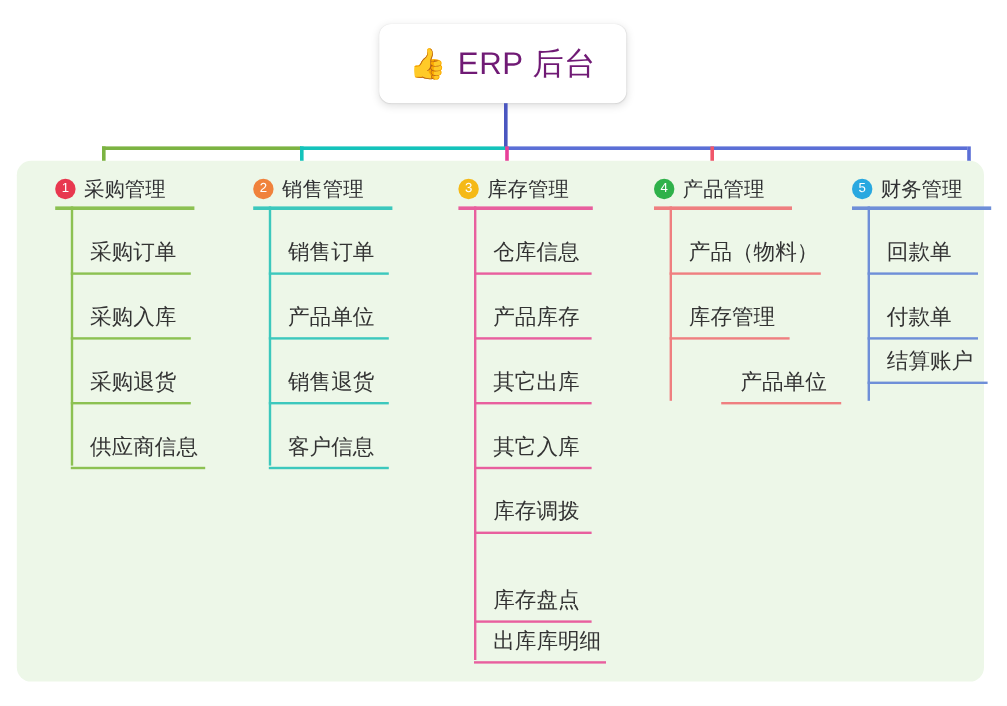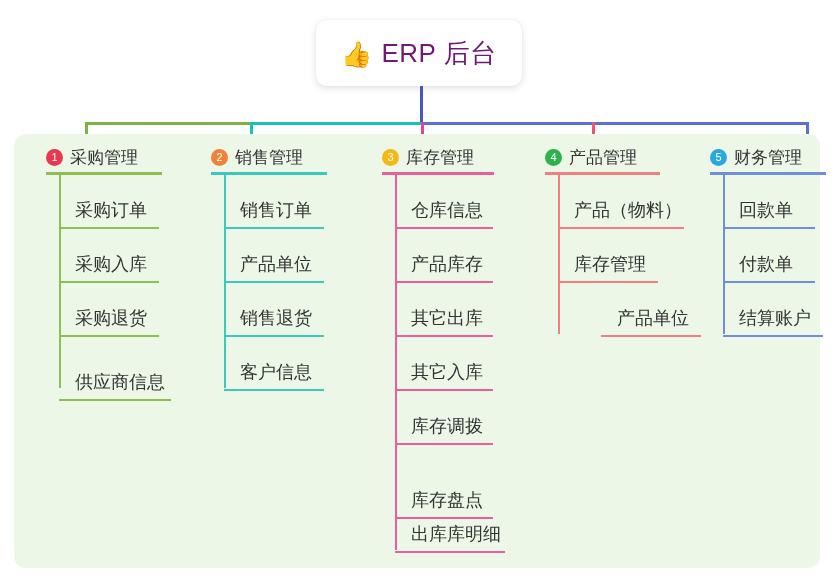--- a/index.html
+++ b/index.html
@@ -175,21 +175,21 @@
             <div class="leaf-rule" style="width: 100px; background: rgb(140, 193, 82);"></div>
           </div>
           <div class="leaf" style="top: 95px; width: 100px;">
             <span class="leaf-label">采购入库</span>
             <div class="leaf-rule" style="width: 100px; background: rgb(140, 193, 82);"></div>
           </div>
           <div class="leaf" style="top: 149px; width: 100px;">
             <span class="leaf-label">采购退货</span>
             <div class="leaf-rule" style="width: 100px; background: rgb(140, 193, 82);"></div>
           </div>
-          <div class="leaf" style="top: 213px; width: 112px;">
+          <div class="leaf" style="top: 203px; width: 112px;">
             <span class="leaf-label">供应商信息</span>
             <div class="leaf-rule" style="width: 112px; background: rgb(140, 193, 82);"></div>
           </div>
         </div>
         <div class="column" style="left: 181px;">
           <div class="col-header">
             <span class="badge" style="background: rgb(240, 130, 60);">2</span>
             <span class="col-title">销售管理</span>
           </div>
           <div class="header-rule" style="width: 116px; background: rgb(60, 200, 189);"></div>
@@ -275,21 +275,21 @@
           <div class="header-rule" style="width: 116px; background: rgb(111, 143, 216);"></div>
           <div class="spine" style="height: 162px; background: rgb(111, 143, 216);"></div>
           <div class="leaf" style="top: 41px; width: 92px;">
             <span class="leaf-label">回款单</span>
             <div class="leaf-rule" style="width: 92px; background: rgb(111, 143, 216);"></div>
           </div>
           <div class="leaf" style="top: 95px; width: 92px;">
             <span class="leaf-label">付款单</span>
             <div class="leaf-rule" style="width: 92px; background: rgb(111, 143, 216);"></div>
           </div>
-          <div class="leaf" style="top: 149px; width: 100px;">
+          <div class="leaf" style="top: 132px; width: 100px;">
             <span class="leaf-label">结算账户</span>
             <div class="leaf-rule" style="width: 100px; background: rgb(111, 143, 216);"></div>
           </div>
         </div>
       </div>
   </div>
 
 </div>
 
 </body></html>

